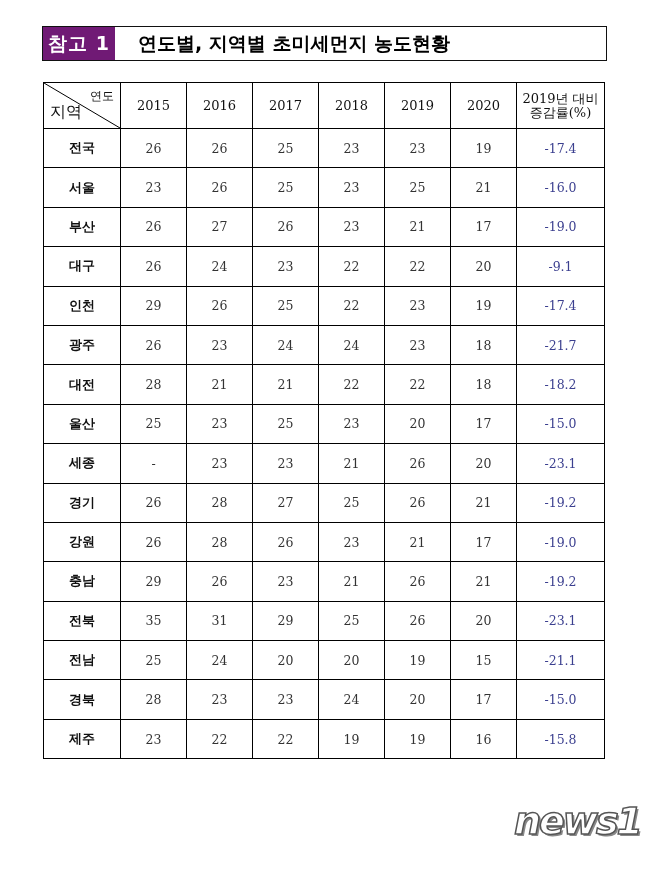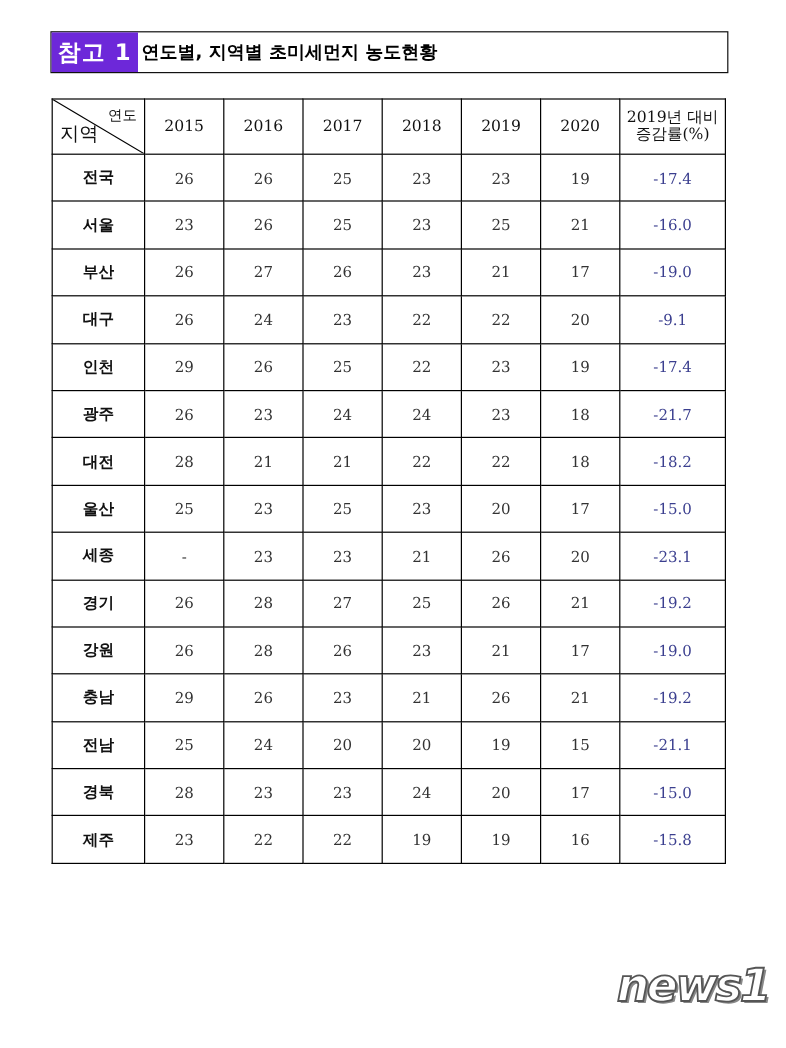--- a/index.html
+++ b/index.html
@@ -1,23 +1,23 @@
 <!DOCTYPE html>
 <html><head>
 <meta charset="utf-8">
 <style>
   html, body { margin: 0; padding: 0; background: #ffffff; }
   body { width: 655px; height: 873px; position: relative; overflow: hidden;
          font-family: "DejaVu Sans", "Liberation Sans", sans-serif; }
   .title-box { position: absolute; left: 42px; top: 26px; width: 565px; height: 35px;
                border: 1px solid #111; display: flex; align-items: stretch; box-sizing: border-box; }
-  .title-tag { background: #6d28d9; color: #fff; font-weight: bold; font-size: 19px;
+  .title-tag { background: #701a75; color: #fff; font-weight: bold; font-size: 19px;
                width: 72px; display: flex; align-items: center; justify-content: center; letter-spacing: 1px; }
-  .title-text { flex: 1; display: flex; align-items: center; padding-left: 3px;
-                font-size: 15px; font-weight: bold; color: #000; }
+  .title-text { flex: 1; display: flex; align-items: center; padding-left: 23px;
+                font-size: 19px; font-weight: bold; color: #000; }
   table.grid { position: absolute; left: 43px; top: 82px; width: 561px;
                border-collapse: collapse; table-layout: fixed; }
   table.grid td, table.grid th { border: 1px solid #000; text-align: center; vertical-align: middle;
                padding: 0; font-family: "DejaVu Serif", "Liberation Serif", serif; }
   table.grid th { height: 45px; font-weight: normal; font-size: 13px; color: #111; }
   table.grid td { height: 38.4px; font-size: 12.5px; color: #333; }
   td.region { font-family: "DejaVu Sans", "Liberation Sans", sans-serif !important;
               font-weight: bold; font-size: 13px !important; color: #111 !important; margin-top: 33px; }
   td.change { color: #3b3f8f !important; }
   th.header-diag { position: relative;
@@ -188,20 +188,30 @@
         <td class="region">충남</td>
         <td>29</td>
         <td>26</td>
         <td>23</td>
         <td>21</td>
         <td>26</td>
         <td>21</td>
         <td class="change">-19.2</td>
       </tr>
       <tr>
+        <td class="region">전북</td>
+        <td>35</td>
+        <td>31</td>
+        <td>29</td>
+        <td>25</td>
+        <td>26</td>
+        <td>20</td>
+        <td class="change">-23.1</td>
+      </tr>
+      <tr>
         <td class="region">전남</td>
         <td>25</td>
         <td>24</td>
         <td>20</td>
         <td>20</td>
         <td>19</td>
         <td>15</td>
         <td class="change">-21.1</td>
       </tr>
       <tr>

